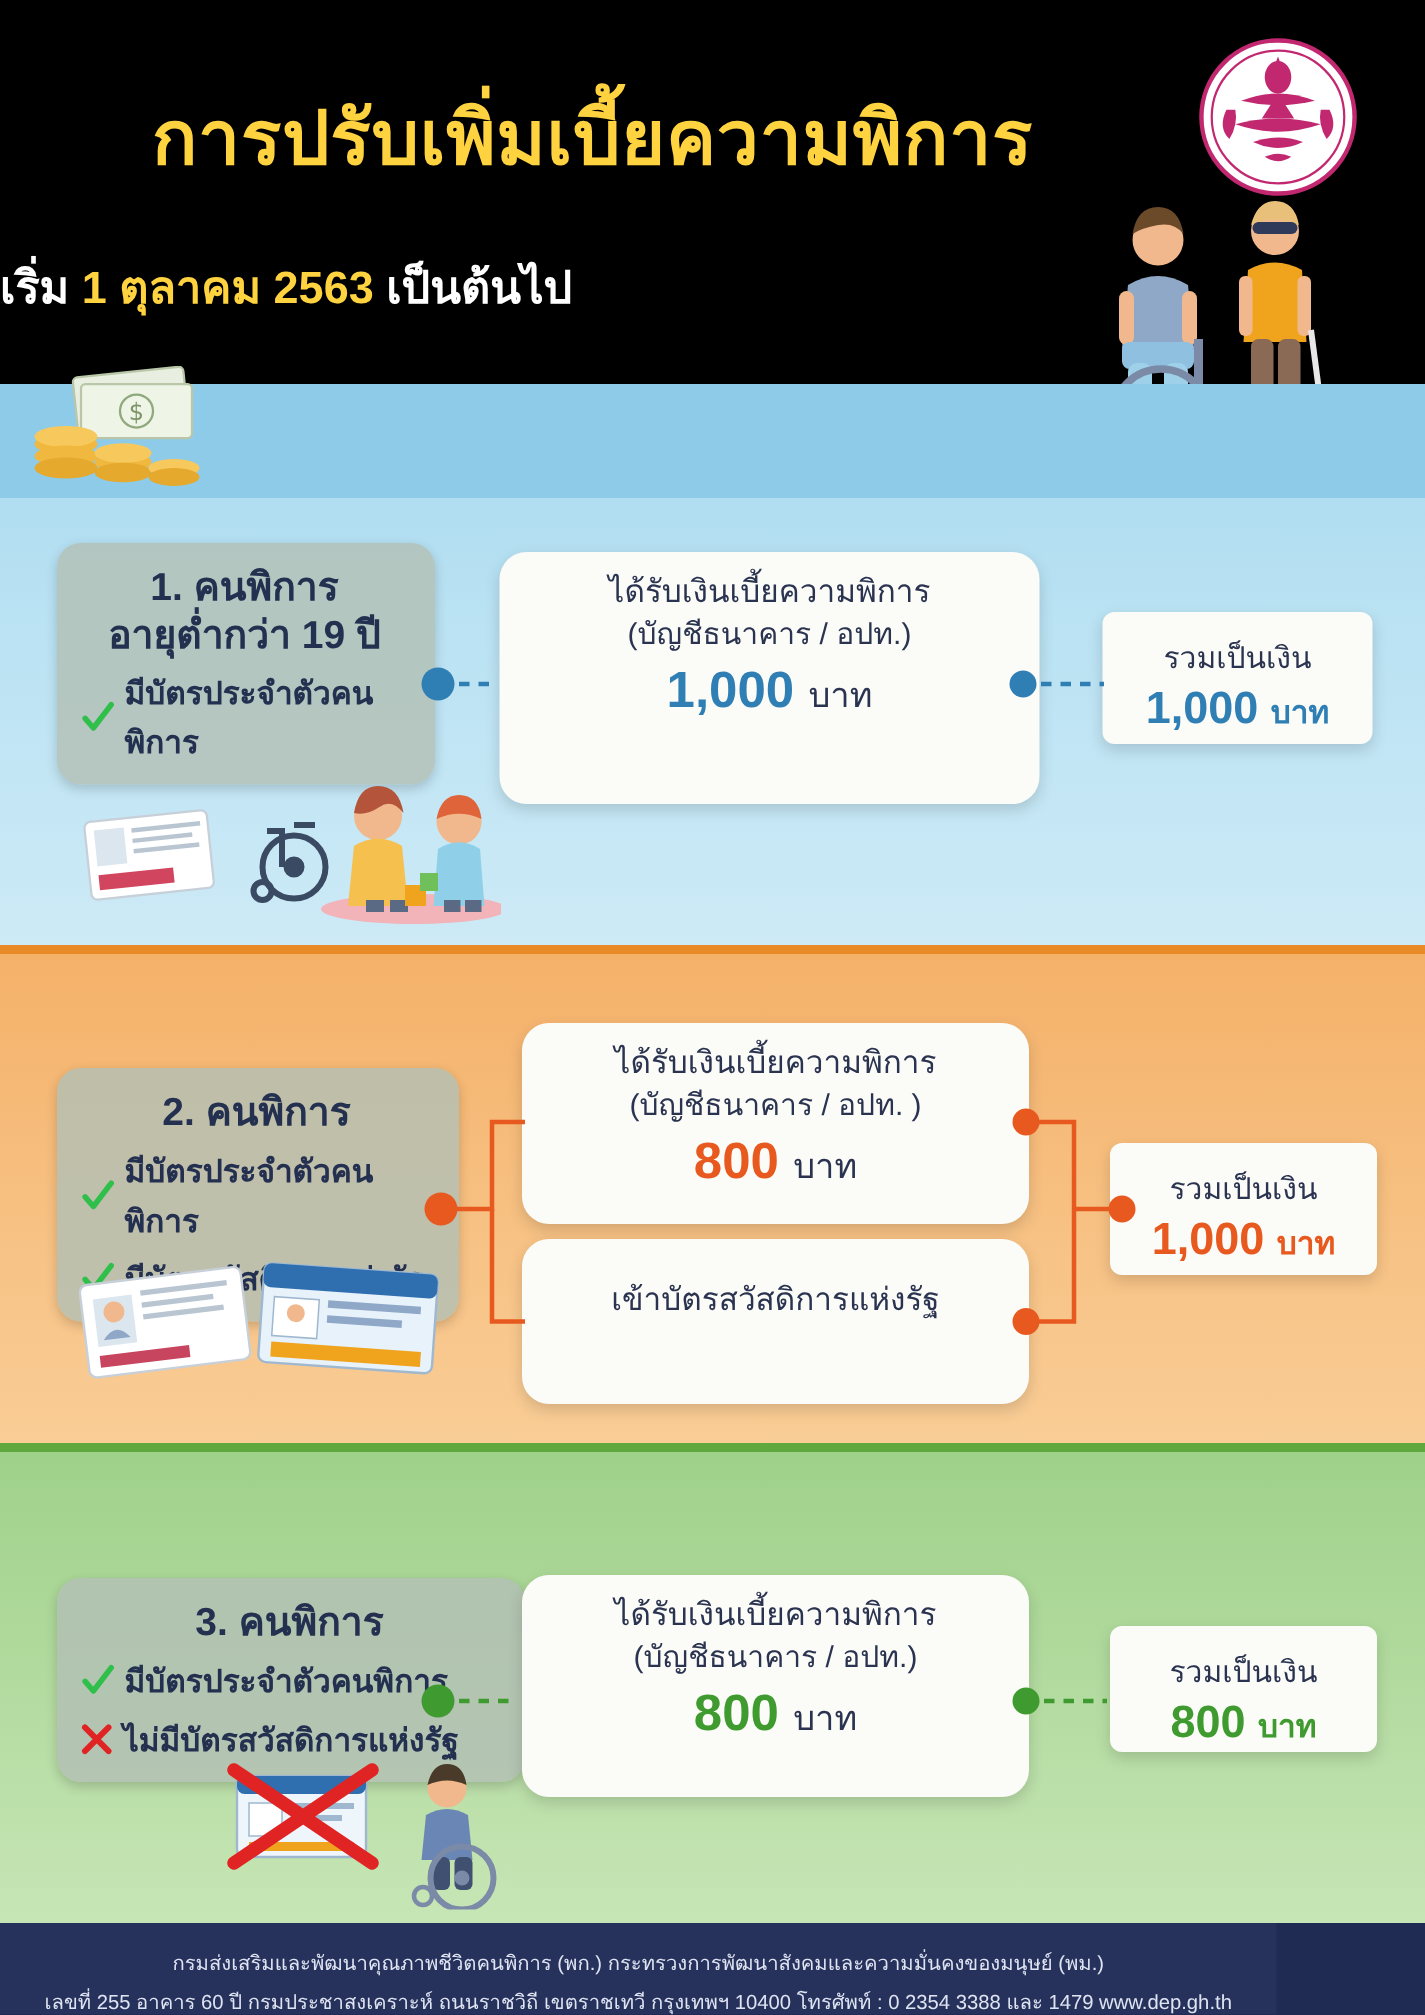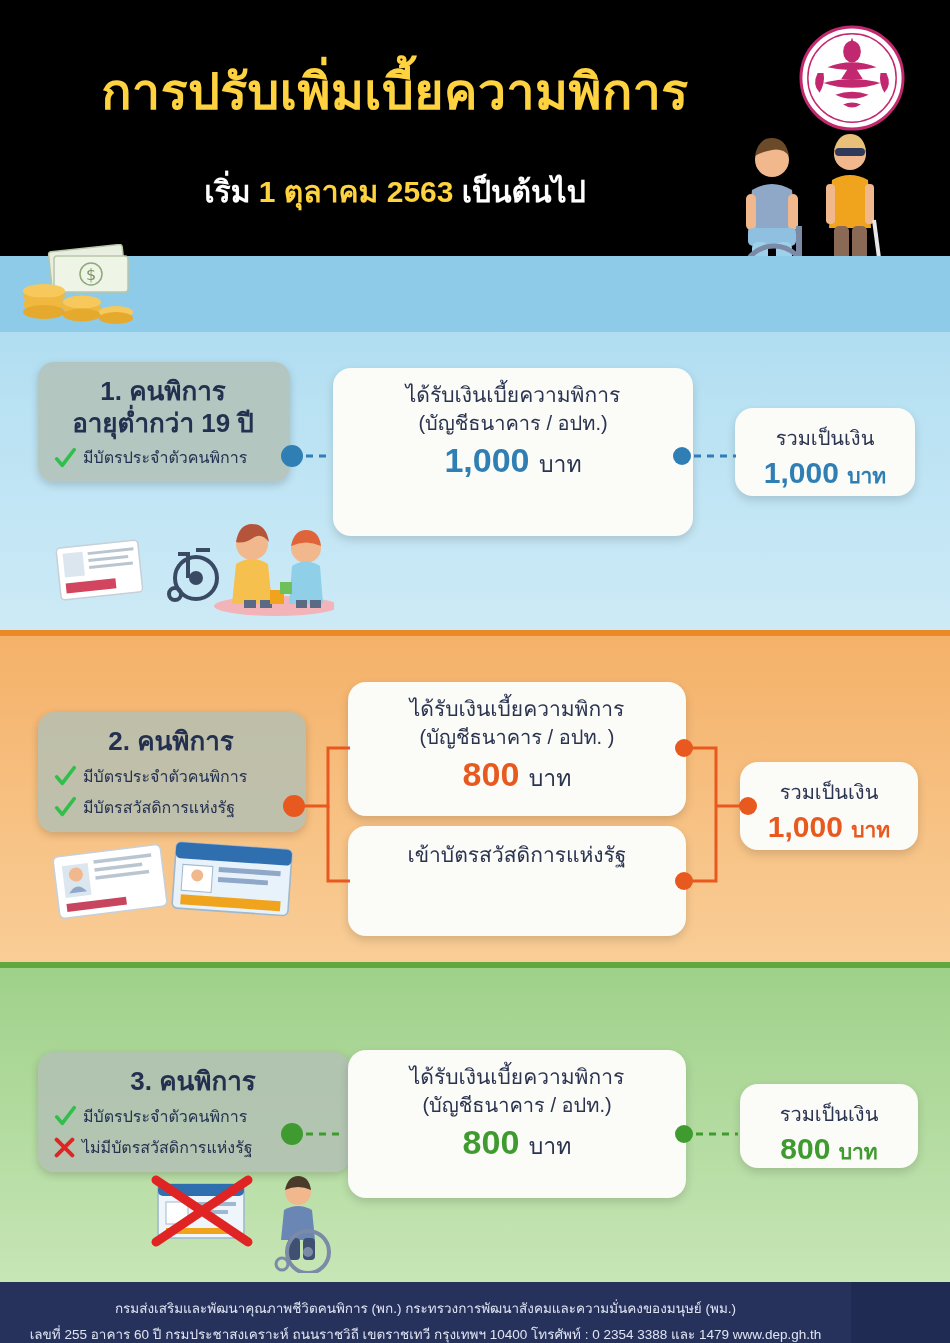--- a/index.html
+++ b/index.html
@@ -19,21 +19,20 @@
   }
   .header-title {
     position: absolute; top: 52px; left: 0; width: 790px;
     text-align: center;
     font-size: 50px; font-weight: bold; color: #ffd23f;
     letter-spacing: 0.5px;
     text-shadow: 0 2px 3px rgba(0,0,0,0.35);
   }
   .header-sub {
     position: absolute; top: 168px; left: 0; width: 790px;
-    text-align: center;
     font-size: 30px; font-weight: bold; color: #ffffff;
   }
   .header-sub .hl { color: #ffd23f; }
 
   .emblem {
     position: absolute; top: 22px; right: 44px;
     width: 108px; height: 112px;
   }
   .emblem svg { width: 100%; height: 100%; }
 
@@ -75,41 +74,41 @@
     background: rgba(178,192,180,0.82);
     border-radius: 16px;
     padding: 14px 18px 12px 16px;
     box-shadow: 0 3px 8px rgba(0,0,0,0.18);
   }
   .left-card .lc-title {
     font-size: 26px; font-weight: bold; color: #24304f;
     text-align: center; line-height: 1.22; margin-bottom: 4px;
   }
   .lc-row { display: flex; align-items: center; gap: 7px; margin-top: 6px; }
-  .lc-row .txt { font-size: 16px; font-weight: normal; color: #24304f; }
+  .lc-row .txt { font-size: 21px; font-weight: bold; color: #24304f; }
   .tick { width: 22px; height: 22px; flex: 0 0 22px; }
   .cross { width: 21px; height: 21px; flex: 0 0 21px; }
 
   .mid-card {
     position: absolute;
     background: #fbfbf7;
     border-radius: 18px;
     box-shadow: 0 4px 10px rgba(0,0,0,0.15);
     text-align: center;
     padding-top: 12px;
   }
   .mid-card .ml1 { font-size: 21px; color: #2a3350; line-height: 1.45; }
   .mid-card .ml2 { font-size: 20px; color: #2a3350; line-height: 1.35; }
   .mid-card .amount { font-size: 34px; font-weight: bold; margin-top: 4px; }
   .mid-card .amount .unit { font-size: 23px; font-weight: normal; color: #2a3350; }
 
   .right-card {
     position: absolute;
     background: #fbfbf7;
-    border-radius: 18px;
+    border-radius: 8px;
     box-shadow: 0 4px 10px rgba(0,0,0,0.15);
     text-align: center;
     padding-top: 14px;
   }
   .right-card .rl { font-size: 20px; color: #2a3350; }
   .right-card .ramount { font-size: 30px; font-weight: bold; margin-top: 2px; }
   .right-card .ramount .unit { font-size: 21px; }
 
   .c-blue { color: #2f7fb5; }
   .c-orange { color: #e8591f; }
@@ -322,21 +321,21 @@
 
     <div class="mid-card" style="left:348px; top:46px; width:338px; height:134px;">
       <div class="ml1">ได้รับเงินเบี้ยความพิการ</div>
       <div class="ml2">(บัญชีธนาคาร / อปท. )</div>
       <div class="amount c-orange">
         <span>800</span>
         <span class="unit">บาท</span>
       </div>
     </div>
 
-    <div class="mid-card" style="left:348px; top:190px; width:338px; height:110px; padding-top:14px;">
+    <div class="mid-card" style="left:348px; top:190px; width:338px; height:110px; padding-top:26px;">
       <div class="ml1">เข้าบัตรสวัสดิการแห่งรัฐ</div>
     </div>
 
     <div class="right-card" style="left:740px; top:126px; width:178px; height:88px;">
       <div class="rl">รวมเป็นเงิน</div>
       <div class="ramount c-orange">
         <span>1,000</span>
         <span class="unit">บาท</span>
       </div>
     </div>

